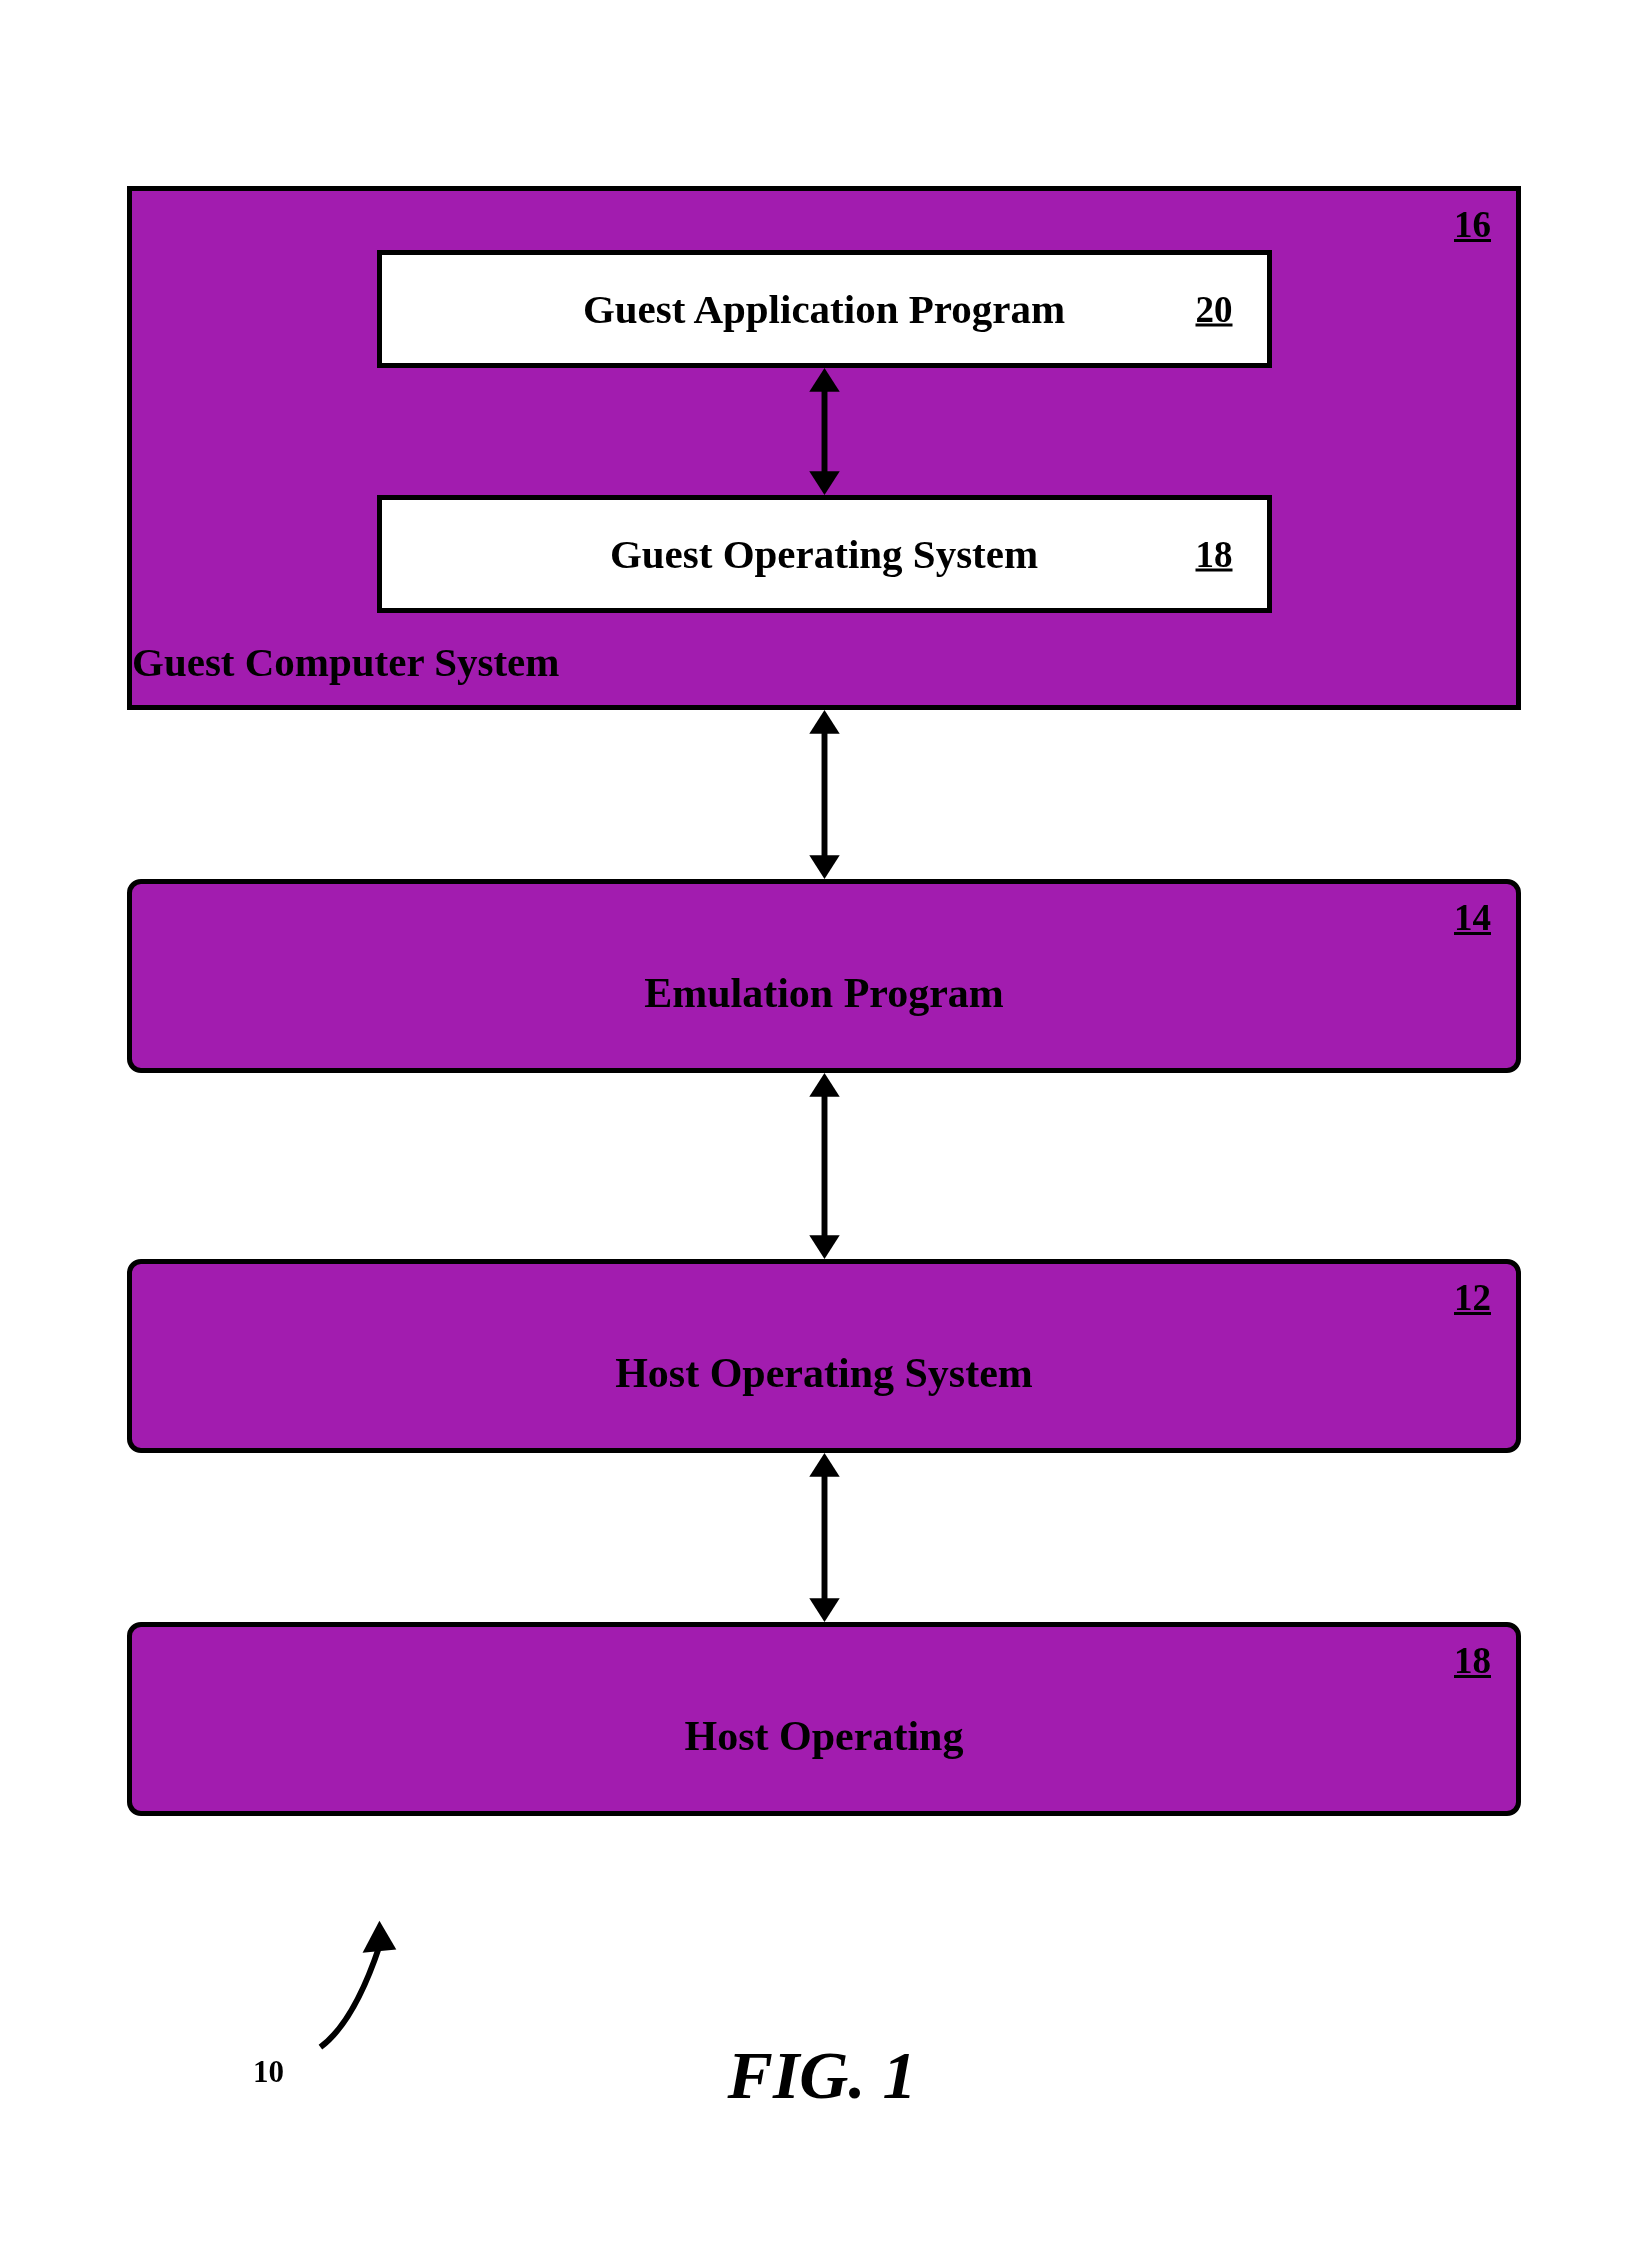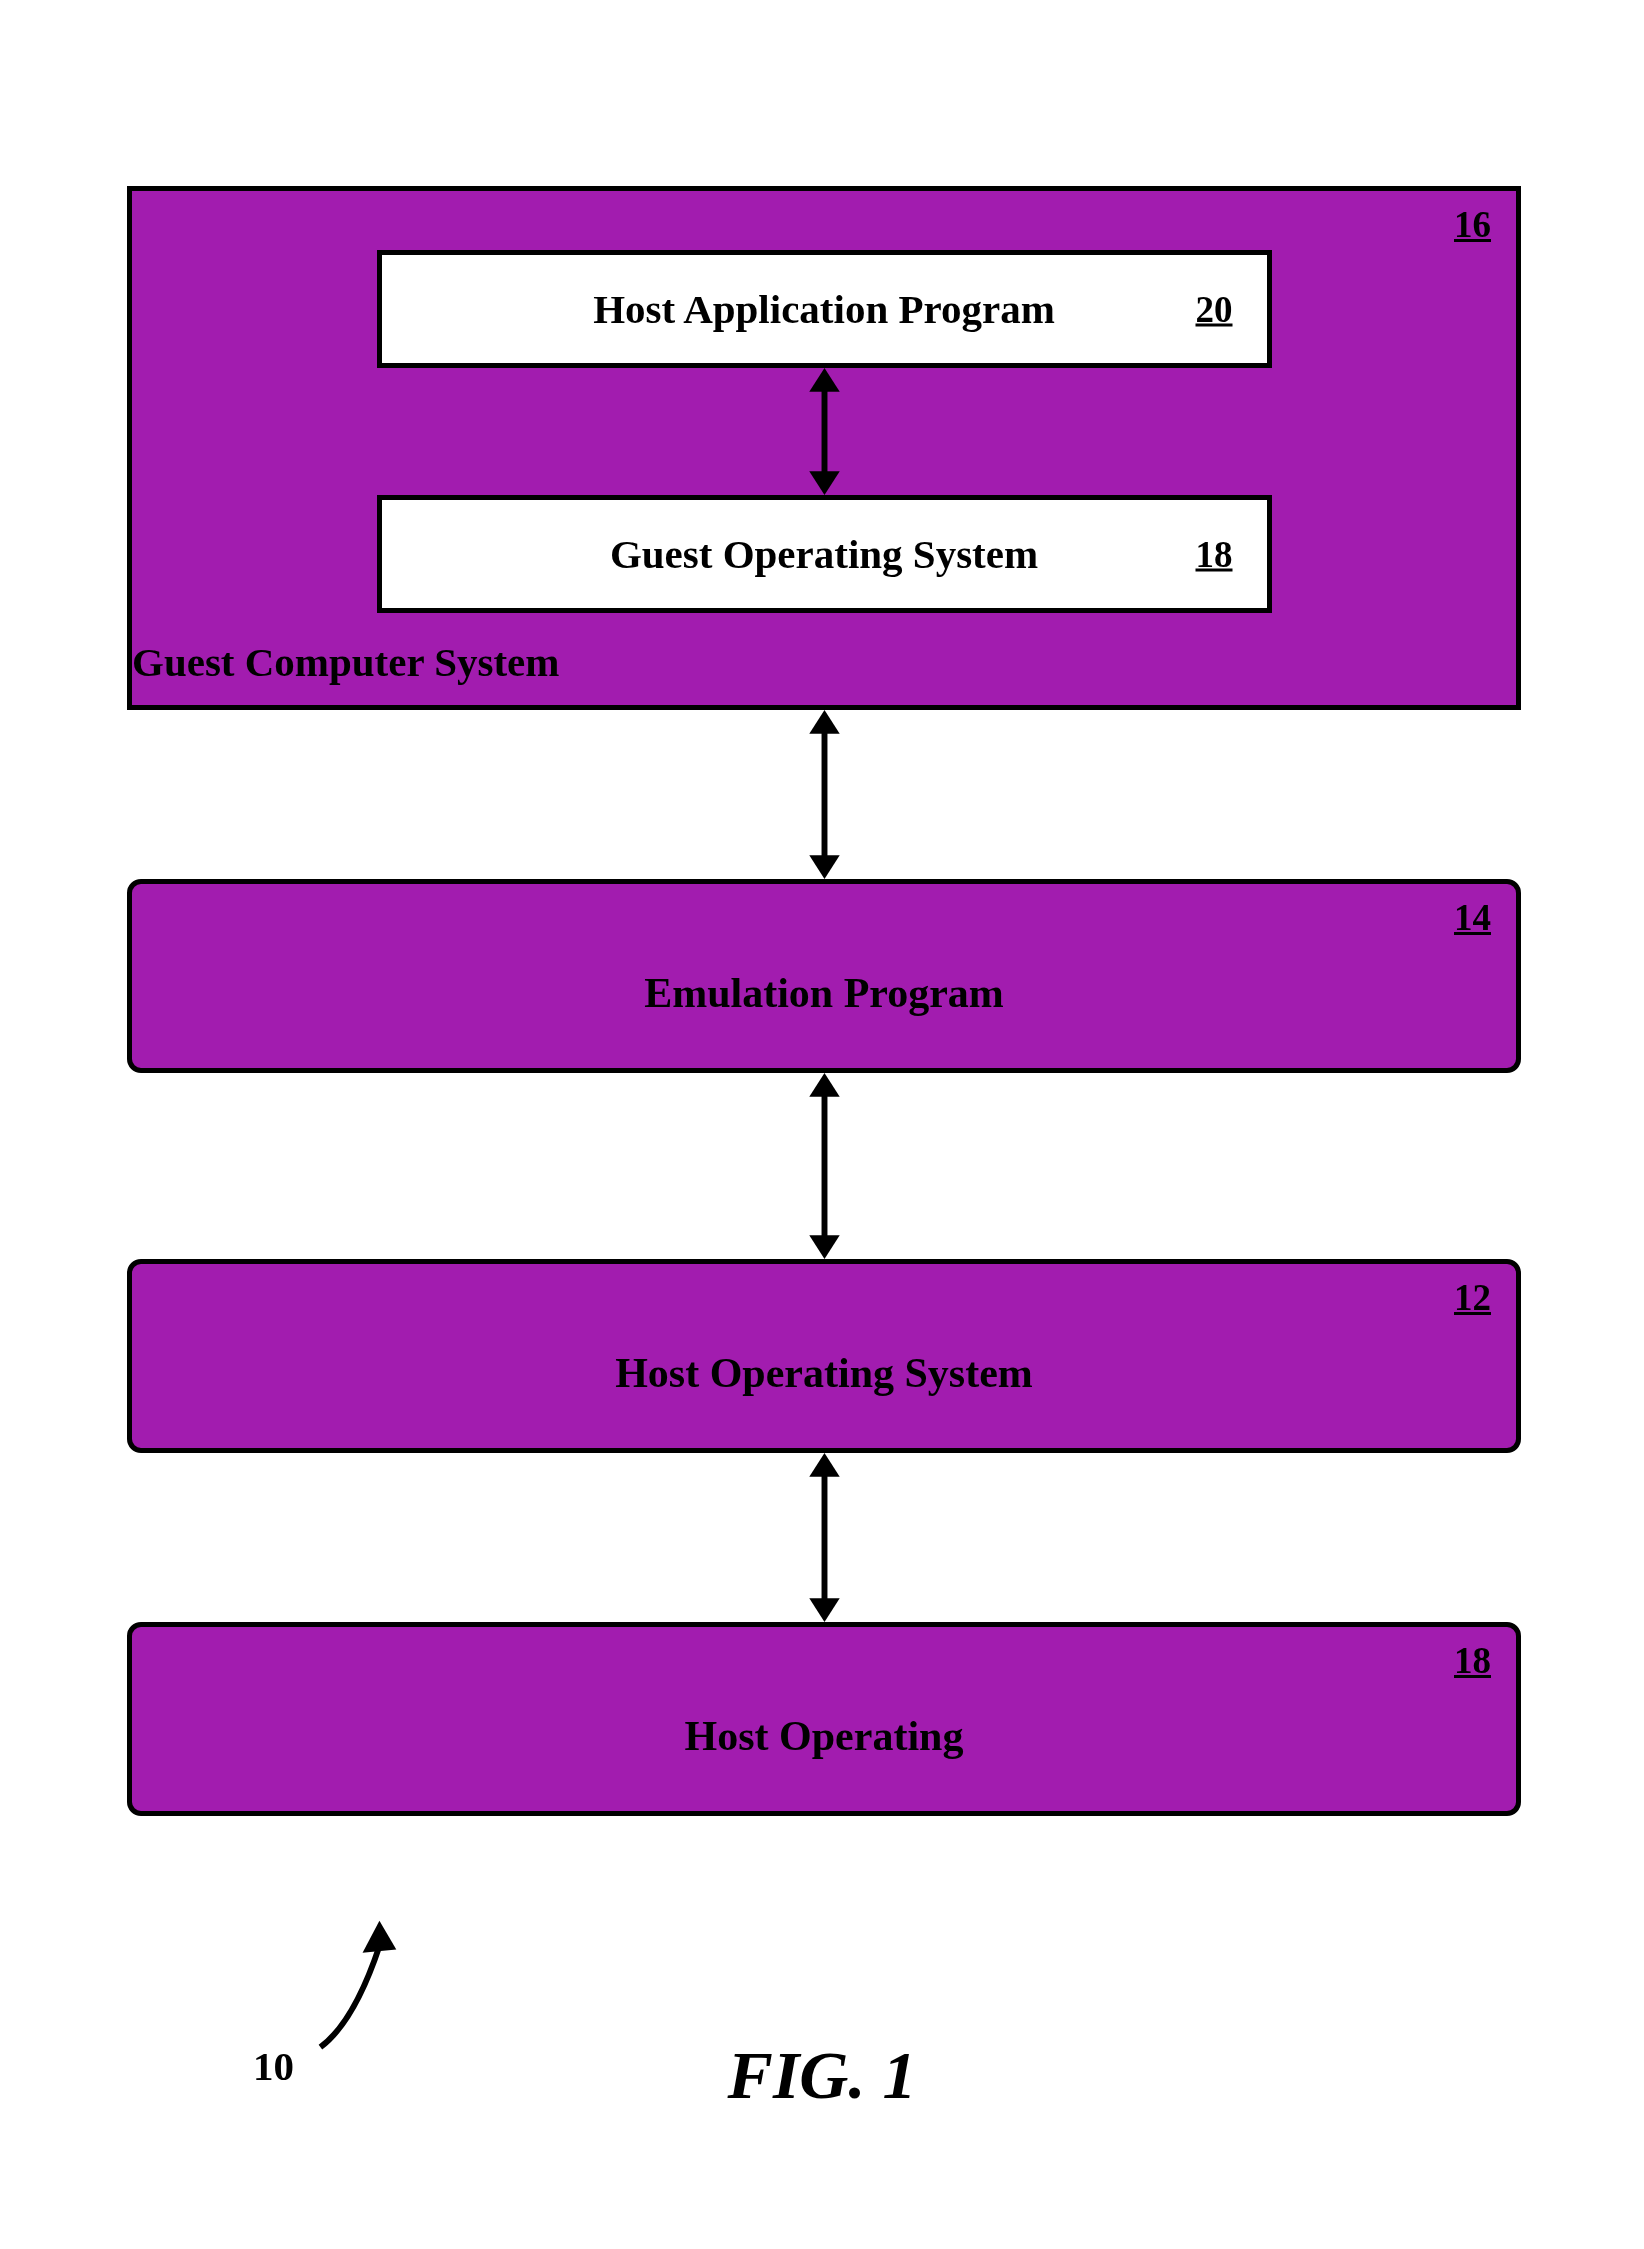--- a/index.html
+++ b/index.html
@@ -90,39 +90,39 @@
     bottom: 135px;
     font-family: 'Brush Script MT', 'Lucida Handwriting', cursive;
     font-style: italic;
     font-size: 68px;
     font-weight: bold;
   }
   .ref-10 {
     position: absolute;
     left: 253px;
     bottom: 160px;
-    font-size: 41px;
+    font-size: 31px;
     font-weight: bold;
   }
   .curve-arrow {
     position: absolute;
     left: 312px;
     bottom: 194px;
   }
 </style>
 </head>
 <body>
 
 <div class="diagram">
 
   <div class="outer-guest box">
     <span class="ref-num">16</span>
 
     <div class="inner-box" style="margin-top:25px;">
-      <span class="label">Host Application Program</span>
+      <span class="label">Guest Application Program</span>
       <span class="ref-num">20</span>
     </div>
 
     <div class="arrow-wrap" style="height:127px;">
       <svg class="arrow-svg" width="51" height="127" viewBox="0 0 60 150">
         <line x1="30" y1="22" x2="30" y2="128" stroke="#000" stroke-width="7"></line>
         <polygon points="30,0 12,28 48,28" fill="#000"></polygon>
         <polygon points="30,150 12,122 48,122" fill="#000"></polygon>
       </svg>
     </div>

